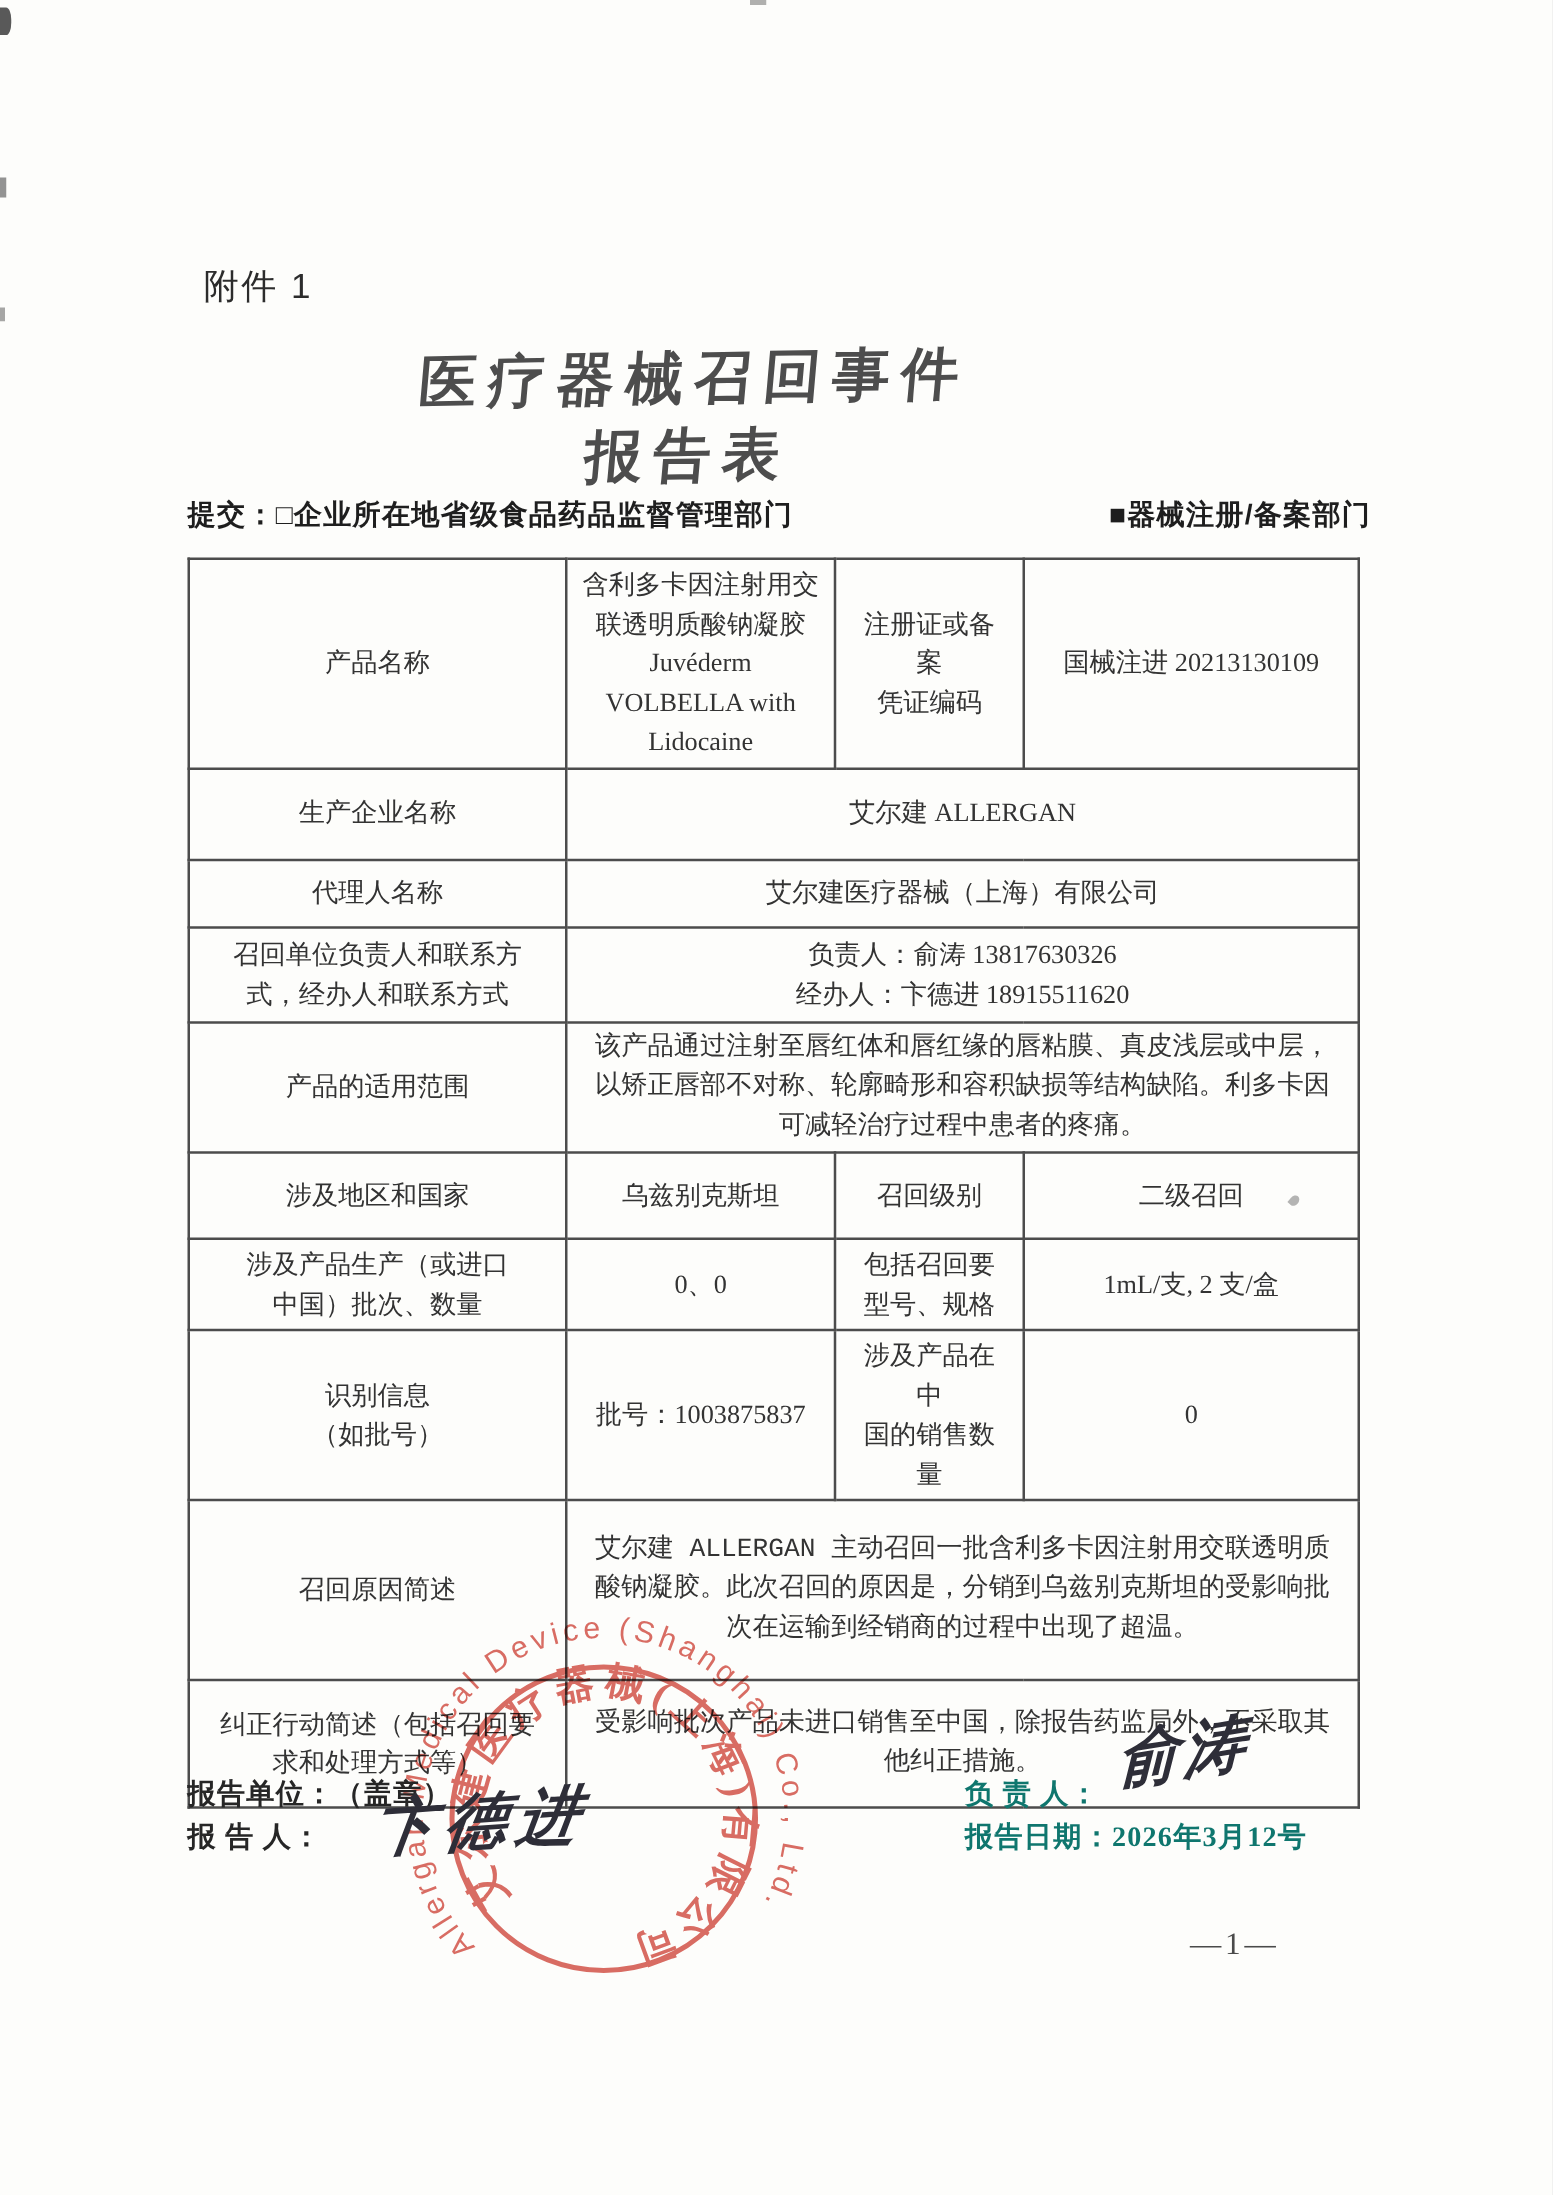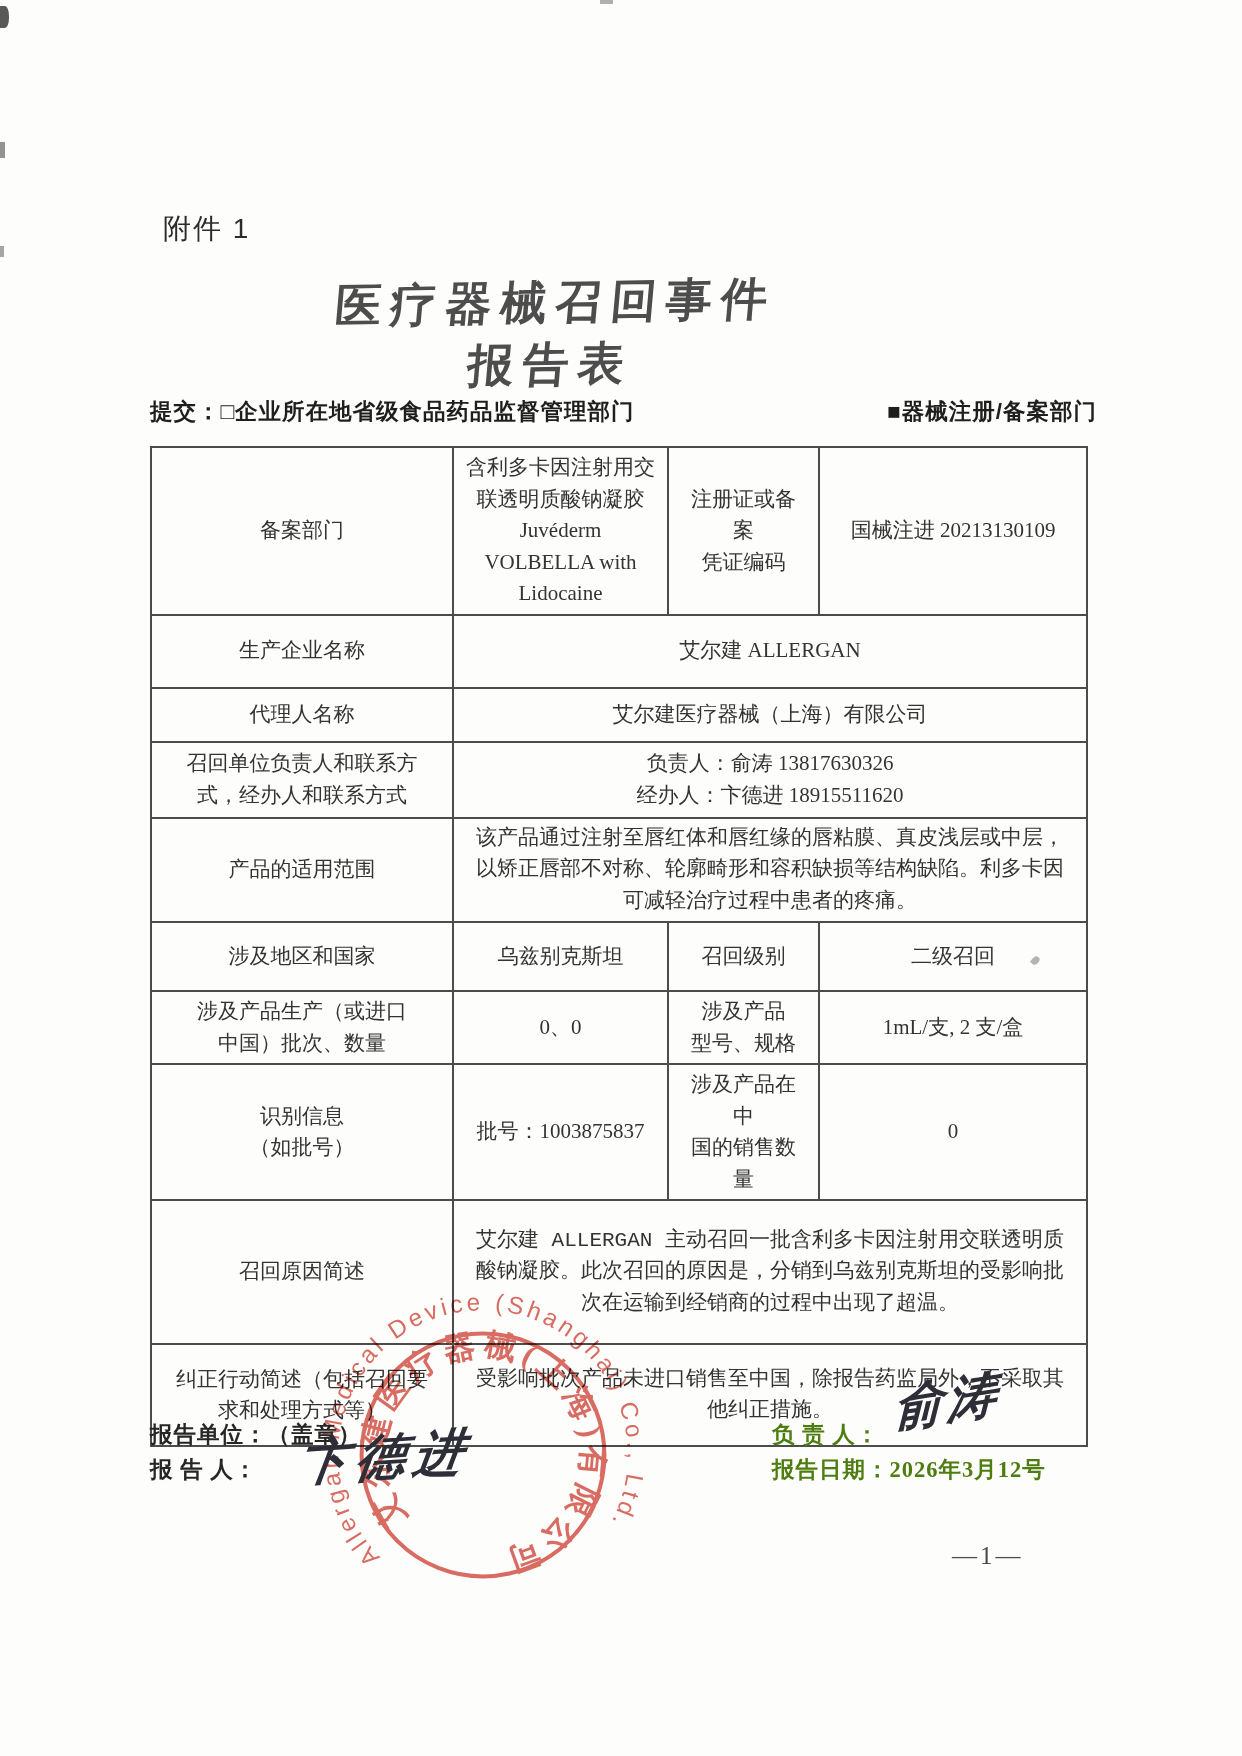--- a/index.html
+++ b/index.html
@@ -40,21 +40,21 @@
   td.left{text-align:left;padding-left:14px;padding-right:14px;}
   td.para{text-align:left;line-height:1.52;padding-left:14px;padding-right:12px;font-family:Liberation Mono, monospace;}
   td.prod{line-height:1.55;}
   
   .footer-left{
     position:absolute;left:150px;top:1417px;
     font-size:22.5px;font-weight:600;color:#262626;line-height:35px;letter-spacing:1px;
   }
   .footer-right{
     position:absolute;left:772px;top:1417px;
-    font-size:22.5px;font-weight:600;color:#4d7c0f;line-height:35px;letter-spacing:1px;
+    font-size:22.5px;font-weight:600;color:#0f766e;line-height:35px;letter-spacing:1px;
   }
   .sig{
     position:absolute;color:#2e2e38;font-style:italic;font-weight:600;
     font-family:"DejaVu Serif","Liberation Serif",serif;
   }
   .sig-reporter{left:298px;top:1424px;font-size:50px;letter-spacing:8px;
     transform:rotate(-4deg) skewX(-12deg);}
   .sig-responsible{left:893px;top:1368px;font-size:50px;letter-spacing:4px;
     transform:rotate(-9deg) skewX(-10deg);}
   .page-number{
@@ -95,21 +95,21 @@
 
   <table class="report">
     <colgroup>
       <col style="width:302px">
         <col style="width:215px">
         <col style="width:151px">
         <col style="width:268px">
     </colgroup>
     <tbody>
       <tr style="height:157px">
-        <td>备案部门</td>
+        <td>产品名称</td>
         <td class="pre left prod">含利多卡因注射用交
 联透明质酸钠凝胶
 Juvéderm
 VOLBELLA with
 Lidocaine</td>
         <td class="pre">注册证或备案
 凭证编码</td>
         <td>国械注进 20213130109</td>
       </tr>
       <tr style="height:73px">
@@ -133,21 +133,21 @@
       <tr style="height:69px">
         <td>涉及地区和国家</td>
         <td>乌兹别克斯坦</td>
         <td>召回级别</td>
         <td>二级召回</td>
       </tr>
       <tr style="height:71px">
         <td class="pre">涉及产品生产（或进口
 中国）批次、数量</td>
         <td>0、0</td>
-        <td class="pre">涉及产品
+        <td class="pre">包括召回要
 型号、规格</td>
         <td>1mL/支, 2 支/盒</td>
       </tr>
       <tr style="height:78px">
         <td class="pre">识别信息
 （如批号）</td>
         <td>批号：1003875837</td>
         <td class="pre">涉及产品在中
 国的销售数量</td>
         <td>0</td>

